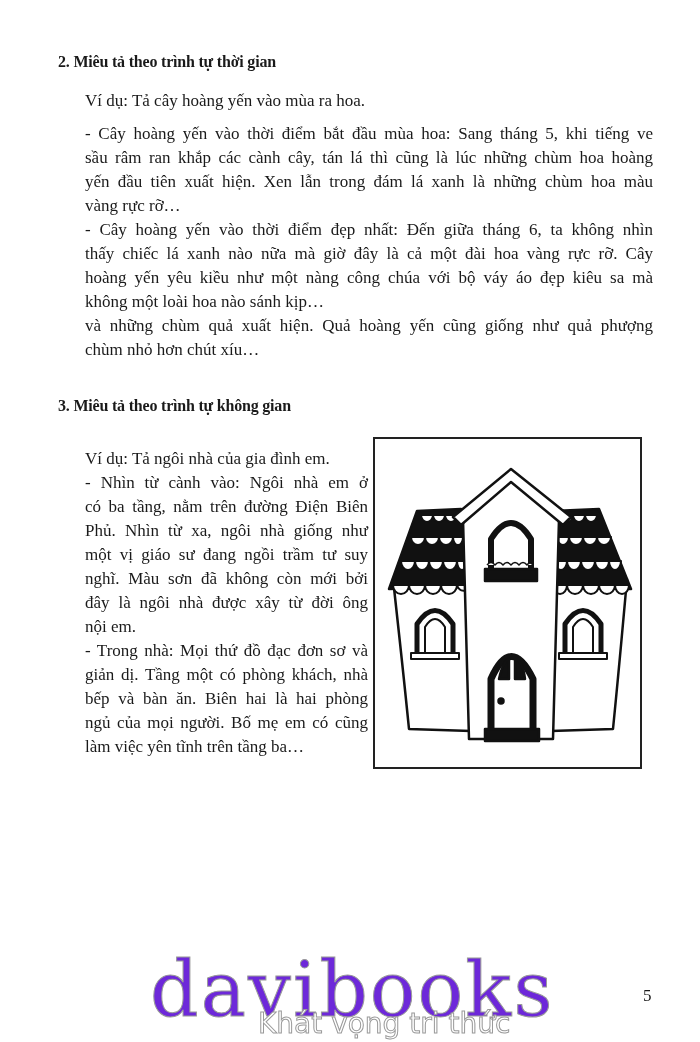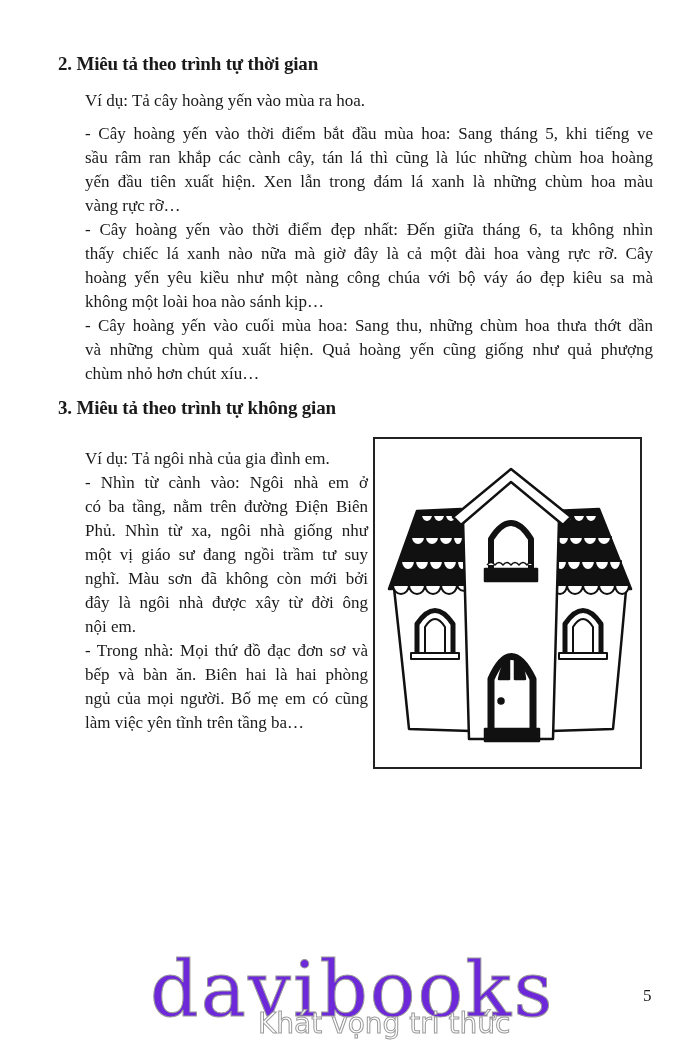--- a/index.html
+++ b/index.html
@@ -8,21 +8,21 @@
       background: #ffffff;
       position: relative;
       overflow: hidden;
       font-family: "Liberation Serif", "DejaVu Serif", serif;
       color: #1a1a1a;
     }
     .heading {
       position: absolute;
       left: 58px;
       font-weight: bold;
-      font-size: 19px;
+      font-size: 16px;
       letter-spacing: -0.2px;
       margin: 0;
     }
     .para {
       position: absolute;
       font-size: 17px;
       line-height: 24px;
       margin: 9px;
       text-align: justify;
     }
@@ -82,41 +82,41 @@
 </div>
 
 <div class="para" style="left:76px; top:209px; width:568px;">
   <span class="justify-line">- Cây hoàng yến vào thời điểm đẹp nhất: Đến giữa tháng 6, ta không nhìn</span>
   <span class="justify-line">thấy chiếc lá xanh nào nữa mà giờ đây là cả một đài hoa vàng rực rỡ. Cây</span>
   <span class="justify-line">hoàng yến yêu kiều như một nàng công chúa với bộ váy áo đẹp kiêu sa mà</span>
   <span class="line">không một loài hoa nào sánh kịp…</span>
 </div>
 
 <div class="para" style="left:76px; top:305px; width:568px;">
-  <span class="justify-line">- Cây hoàng yến vào cuối mùa hoa: Sang thu, những chùm hoa thưa thớt dần</span>
   <span class="justify-line">và những chùm quả xuất hiện. Quả hoàng yến cũng giống như quả phượng</span>
   <span class="line">chùm nhỏ hơn chút xíu…</span>
 </div>
 
 <h2 class="heading" style="top:397px;">3. Miêu tả theo trình tự không gian</h2>
 
 <p class="para" style="left:76px; top:438px; width:280px;">Ví dụ: Tả ngôi nhà của gia đình em.</p>
 
 <div class="para" style="left:76px; top:462px; width:283px;">
   <span class="justify-line">- Nhìn từ cành vào: Ngôi nhà em ở</span>
   <span class="justify-line">có ba tầng, nằm trên đường Điện Biên</span>
   <span class="justify-line">Phủ. Nhìn từ xa, ngôi nhà giống như</span>
   <span class="justify-line">một vị giáo sư đang ngồi trầm tư suy</span>
   <span class="justify-line">nghĩ. Màu sơn đã không còn mới bởi</span>
   <span class="justify-line">đây là ngôi nhà được xây từ đời ông</span>
   <span class="line">nội em.</span>
 </div>
 
 <div class="para" style="left:76px; top:630px; width:283px;">
   <span class="justify-line">- Trong nhà: Mọi thứ đồ đạc đơn sơ và</span>
+  <span class="justify-line">giản dị. Tầng một có phòng khách, nhà</span>
   <span class="justify-line">bếp và bàn ăn. Biên hai là hai phòng</span>
   <span class="justify-line">ngủ của mọi người. Bố mẹ em có cũng</span>
   <span class="line">làm việc yên tĩnh trên tầng ba…</span>
 </div>
 
 <div class="illustration">
   <svg viewBox="0 0 265 328" stroke="#111" stroke-width="2.5" fill="#fff" stroke-linejoin="round">
 
     <path d="M18 140 Q28 230 34 290 L96 292 L92 140 Z"></path>
 

